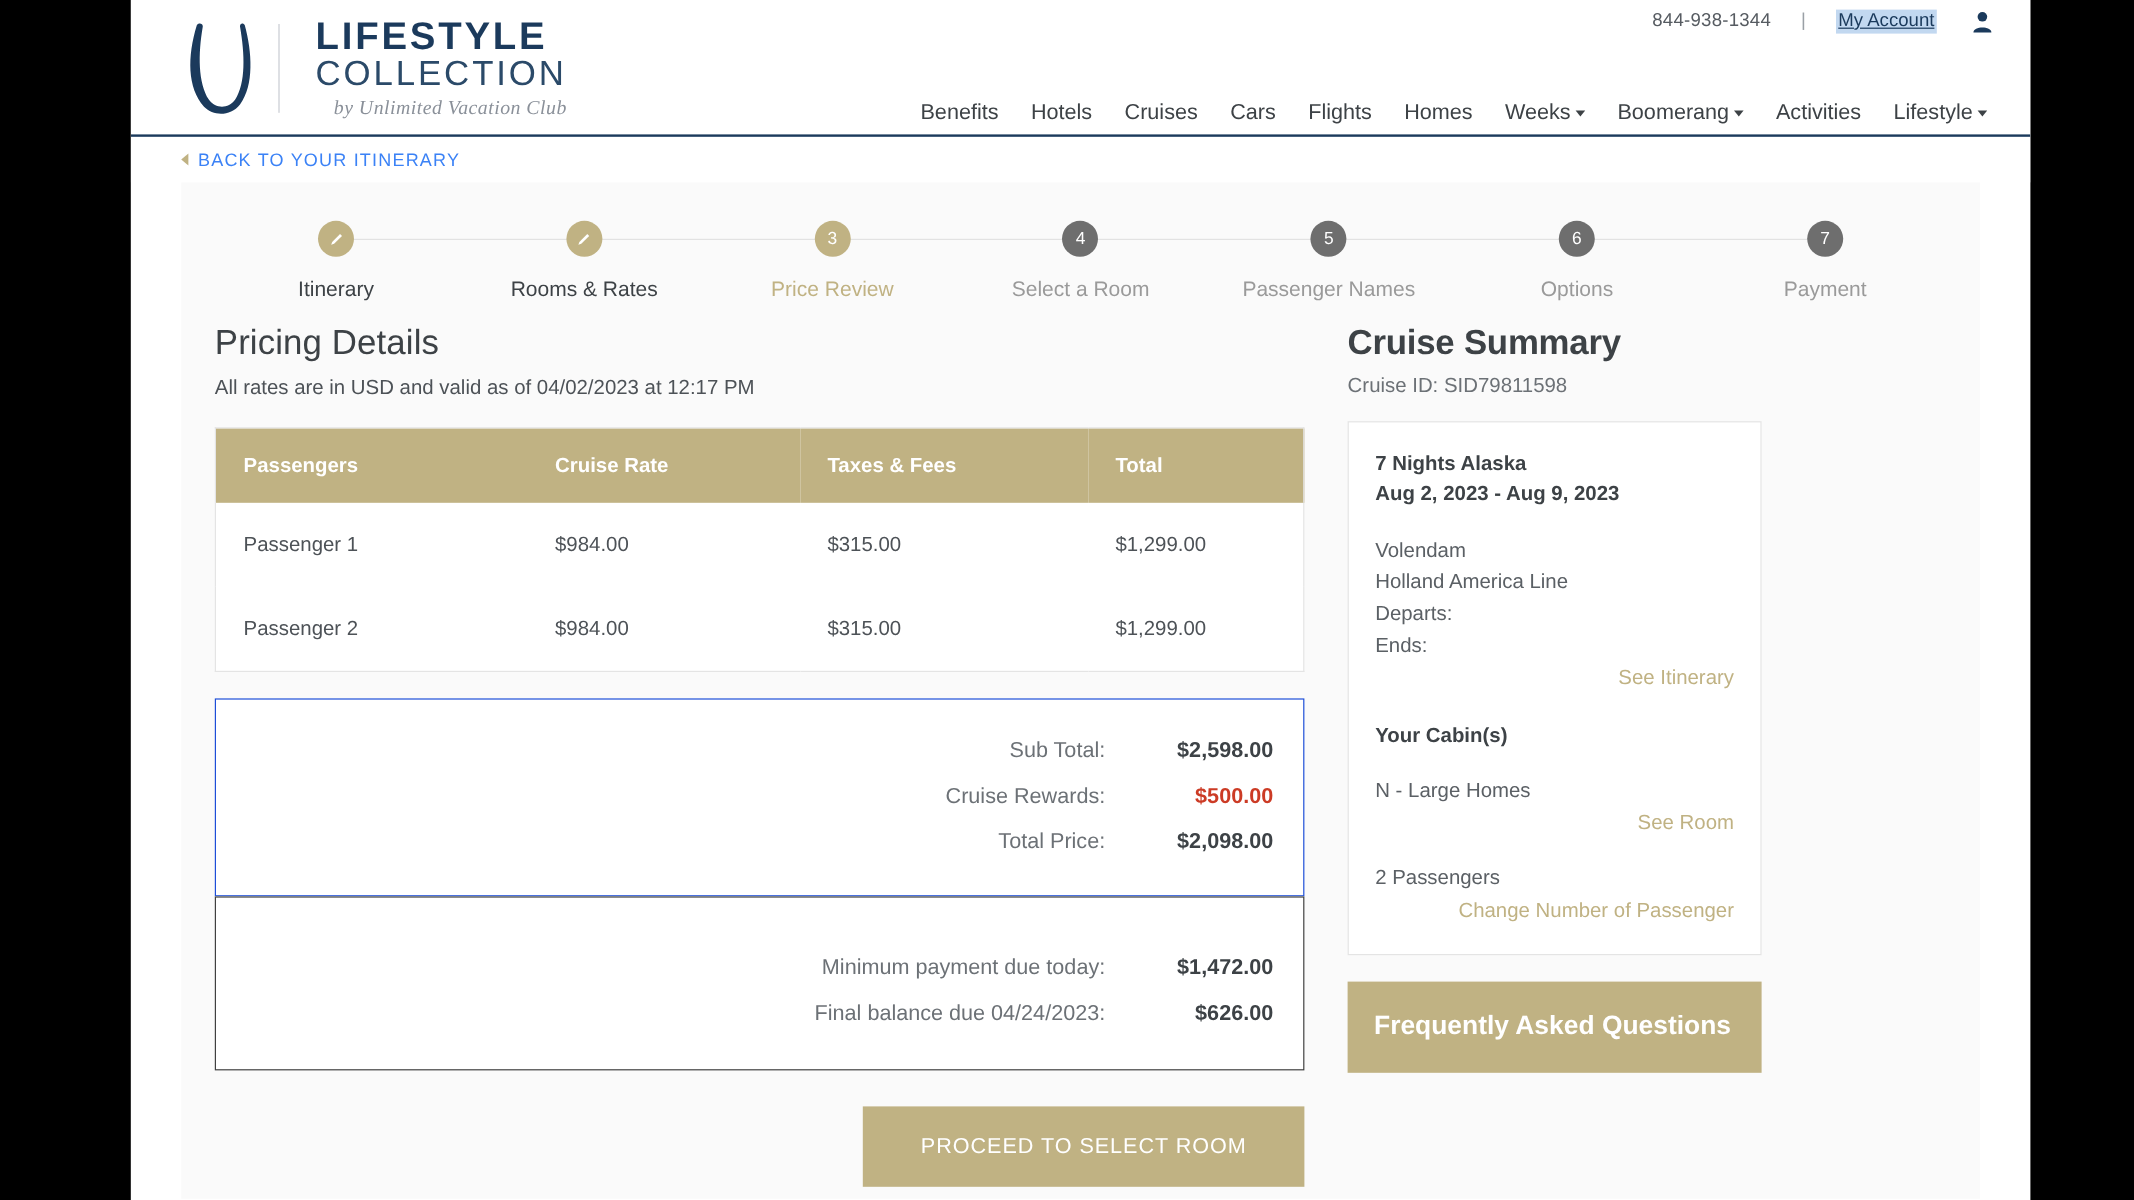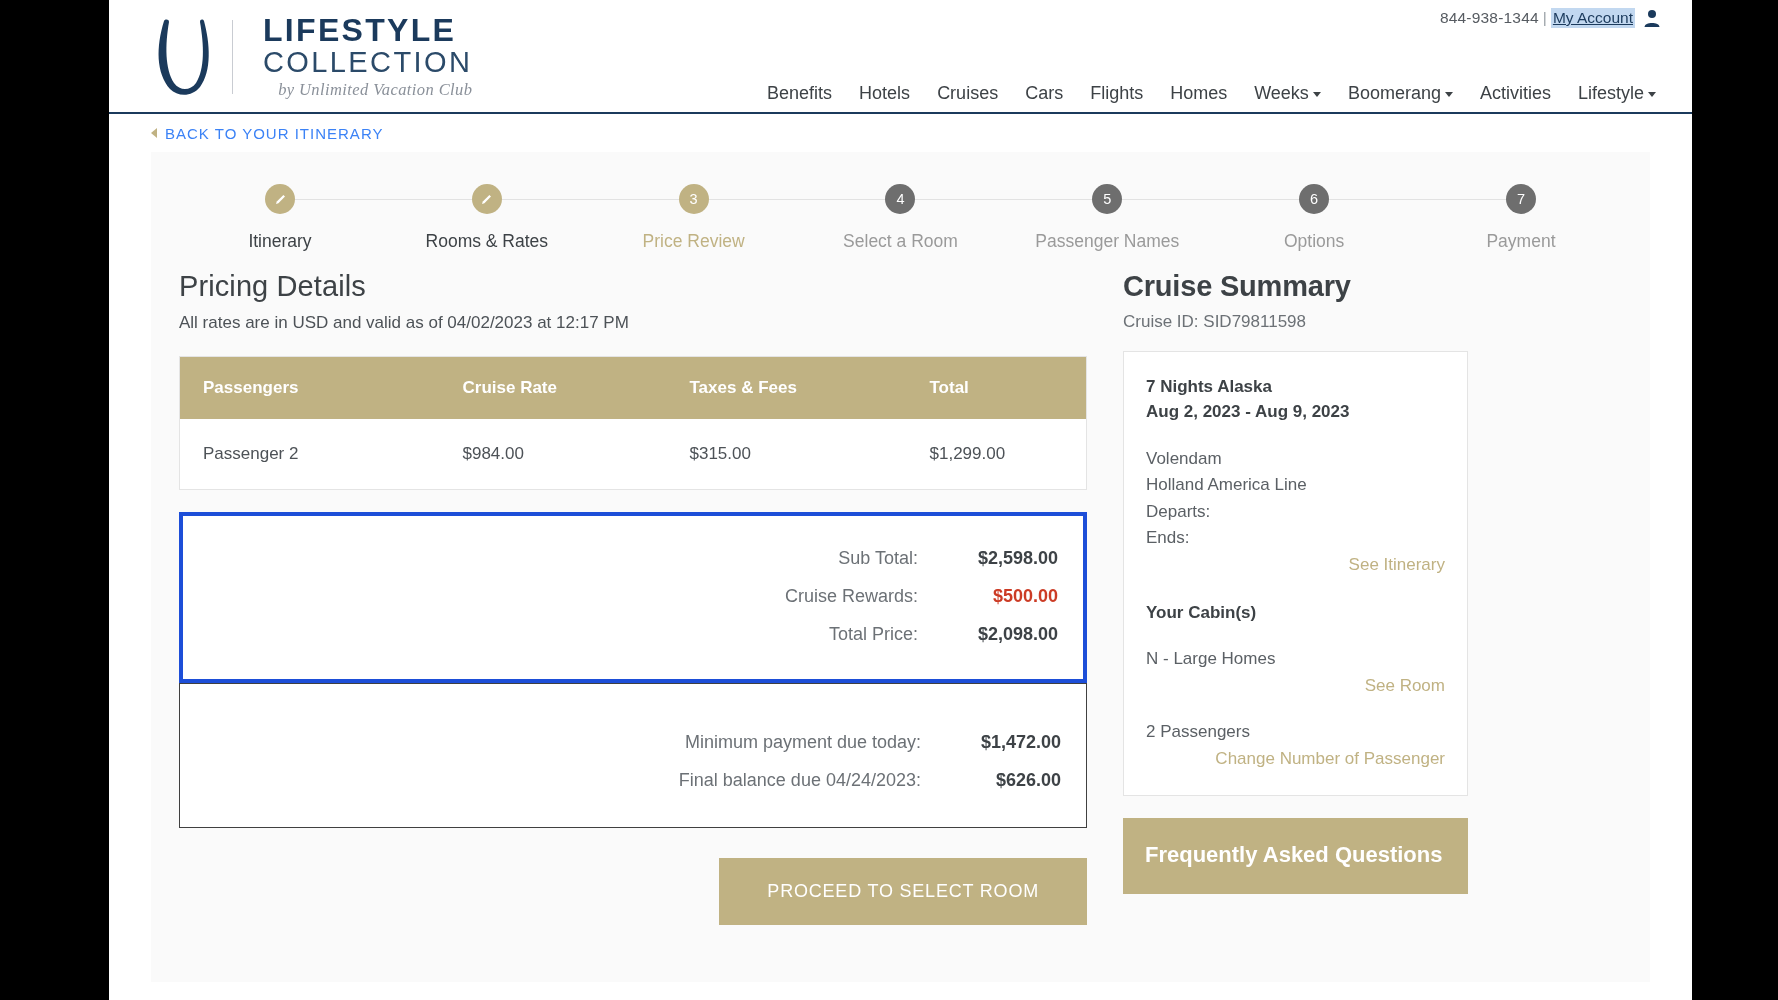--- a/index.html
+++ b/index.html
@@ -77,21 +77,21 @@
     margin-top: 2px;
     text-align: right;
   }
 
   .header-right {
     position: absolute;
     right: 30px;
     top: 8px;
     display: flex;
     align-items: center;
-    gap: 4px;
+    gap: 25px;
     font-size: 15.5px;
     color: #565b61;
   }
   .hdr-phone { letter-spacing: 0.2px; }
   .hdr-sep { color: #9aa0a6; }
   .hdr-account {
     color: #1b3a5c;
     text-decoration: underline;
     background: #c2d8f0;
     padding: 1px 2px;
@@ -253,21 +253,21 @@
   }
   .price-table thead th:nth-child(1),
   .price-table tbody td:nth-child(1) { width: 260px; }
   .price-table thead th:nth-child(2),
   .price-table tbody td:nth-child(2) { width: 227px; }
   .price-table thead th:nth-child(3),
   .price-table tbody td:nth-child(3) { width: 240px; }
 
   .totals-box {
     margin-top: 22px;
-    border: 4px solid #1d4ed8;
+    border: 1px solid #1d4ed8;
     background: #ffffff;
     padding: 32px 25px 34px 0;
   }
   .totals-row {
     display: flex;
     justify-content: flex-end;
     align-items: baseline;
     margin-bottom: 17px;
   }
   .totals-row:last-child { margin-bottom: 0; }
@@ -503,20 +503,26 @@
             <thead>
               <tr>
                 <th>Passengers</th>
                 <th>Cruise Rate</th>
                 <th>Taxes &amp; Fees</th>
                 <th>Total</th>
               </tr>
             </thead>
             <tbody>
               <tr>
+                <td>Passenger 1</td>
+                <td>$984.00</td>
+                <td>$315.00</td>
+                <td>$1,299.00</td>
+              </tr>
+              <tr>
                 <td>Passenger 2</td>
                 <td>$984.00</td>
                 <td>$315.00</td>
                 <td>$1,299.00</td>
               </tr>
             </tbody>
           </table>
 
           <div class="totals-box">
             <div class="totals-row">

